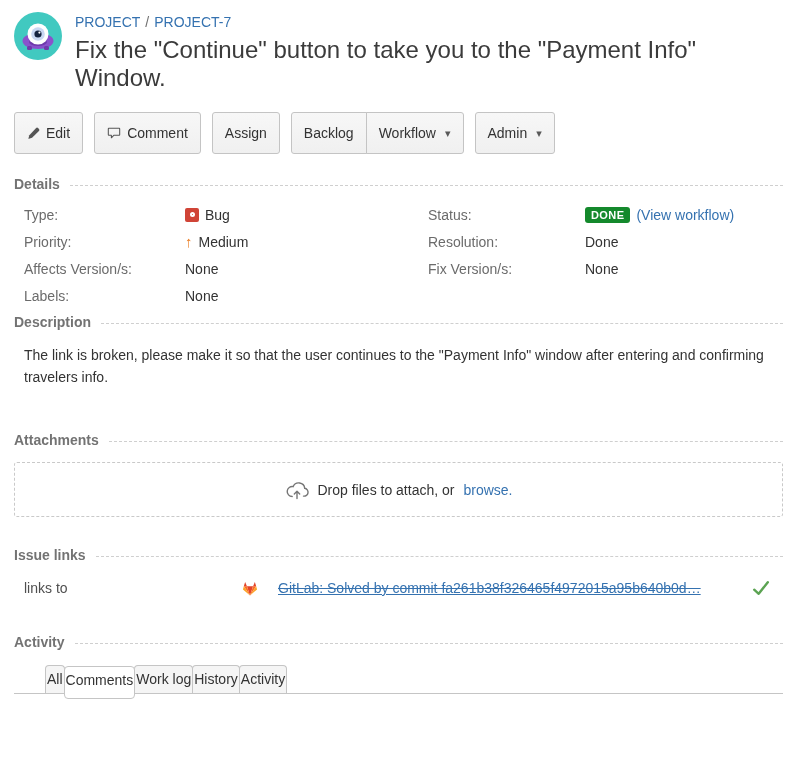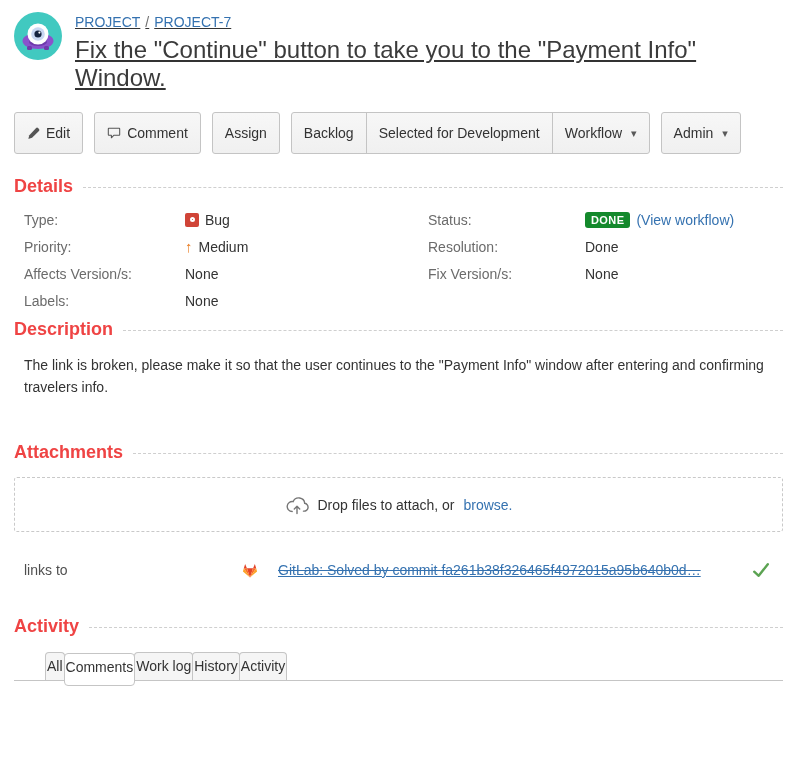--- a/index.html
+++ b/index.html
@@ -7,21 +7,21 @@
   body {
     width:797px; height:763px; overflow:hidden;
     font-family:"Liberation Sans", sans-serif;
     font-size:14px; color:#333;
   }
   .page { padding:12px 14px 0; }
 
   
   .header { display:flex; gap:13px; margin-bottom:20px; }
   .avatar48 { width:48px; height:48px; flex:0 0 48px; }
-  .head-text { padding-top:2px;text-decoration:underline; }
+  .head-text { padding-top:2px; }
   .breadcrumb { font-size:14px; line-height:17px; }
   .breadcrumb a { color:#3572b0; text-decoration:none; cursor:pointer; }
   .breadcrumb .sep { color:#707070; margin:0 5px; }
   .page-title { font-size:24px; font-weight:400; color:#3b3b3b; margin:5px 0 0; line-height:28px; }
 
   
   .toolbar { display:flex; gap:11px; align-items:center; margin-bottom:22px; }
   .btn {
     display:inline-flex; align-items:center; gap:6px;
     background:linear-gradient(#f7f7f7,#f0f0f0);
@@ -30,21 +30,21 @@
     cursor:pointer; white-space:nowrap;
   }
   .btn-group { display:inline-flex; }
   .btn-group .btn { border-radius:0; margin-left:-1px; }
   .btn-group .btn:first-child { border-radius:3px 0 0 3px; margin-left:0; }
   .btn-group .btn:last-child { border-radius:0 3px 3px 0; }
   .caret { font-size:11px; color:#595959; margin-left:3px; line-height:1; }
 
   
   .section-head { display:flex; align-items:center; margin-bottom:14px; }
-  .section-head .stitle { font-weight:bold; font-size:18px; color:#ef4444; white-space:nowrap; }
+  .section-head .stitle { font-weight:bold; font-size:14px; color:#737373; white-space:nowrap; }
   .section-head .rule { flex:1; border-top:1px dashed #cfcfcf; margin-left:10px; margin-top:2px; }
 
   .section-description { }
   .section-attachments { margin-top:44px; }
   .section-issuelinks  { margin-top:30px; }
   .section-activity    { margin-top:38px; }
 
   
   .details-cols { display:flex; padding-left:10px;justify-content:center; }
   .dcol-left { width:404px; flex:0 0 404px; }
@@ -126,23 +126,20 @@
       <span>Comment</span>
     </button>
     <button class="btn">
       <span>Assign</span>
     </button>
     <div class="btn-group">
       <button class="btn">
         <span>Backlog</span>
       </button>
       <button class="btn">
-        <span>Selected for Development</span>
-      </button>
-      <button class="btn">
         <span>Workflow</span>
         <span class="caret">▾</span>
       </button>
     </div>
     <button class="btn">
       <span>Admin</span>
       <span class="caret">▾</span>
     </button>
   </div>
 
@@ -215,20 +212,24 @@
       <svg width="24" height="20" viewBox="0 0 24 20">
         <path fill="none" stroke="#767676" stroke-width="1.4" stroke-linecap="round" d="M7.2 16.5a5 5 0 1 1 1-9.9 6 6 0 0 1 11.5 1.7 3.9 3.9 0 0 1-1.2 7.8"></path>
         <path fill="none" stroke="#767676" stroke-width="1.4" stroke-linecap="round" stroke-linejoin="round" d="M12 18.5v-7.3m0 0-2.7 2.7M12 11.2l2.7 2.7"></path>
       </svg>
       <span>Drop files to attach, or</span>
       <a class="link">browse.</a>
     </div>
   </div>
 
   <div class="section-issuelinks">
+    <div class="section-head">
+      <span class="stitle">Issue links</span>
+      <span class="rule"></span>
+    </div>
     <div class="illink-row">
       <span class="ill-relation">links to</span>
       <svg class="gitlab-icon" width="16" height="15" viewBox="0 0 36 34">
         <path fill="#e24329" d="M18 33 11 12h14z"></path>
         <path fill="#fc6d26" d="M18 33 11 12H4zM18 33l7-21h7z"></path>
         <path fill="#fca326" d="M4 12 2 19l16 14zM32 12l2 7-16 14z"></path>
         <path fill="#e24329" d="M4 12 7 2l4 10zM32 12 29 2l-4 10z"></path>
       </svg>
       <a class="struck">GitLab: Solved by commit fa261b38f326465f4972015a95b640b0d…</a>
       <svg class="check-icon" width="18" height="16" viewBox="0 0 18 16">

